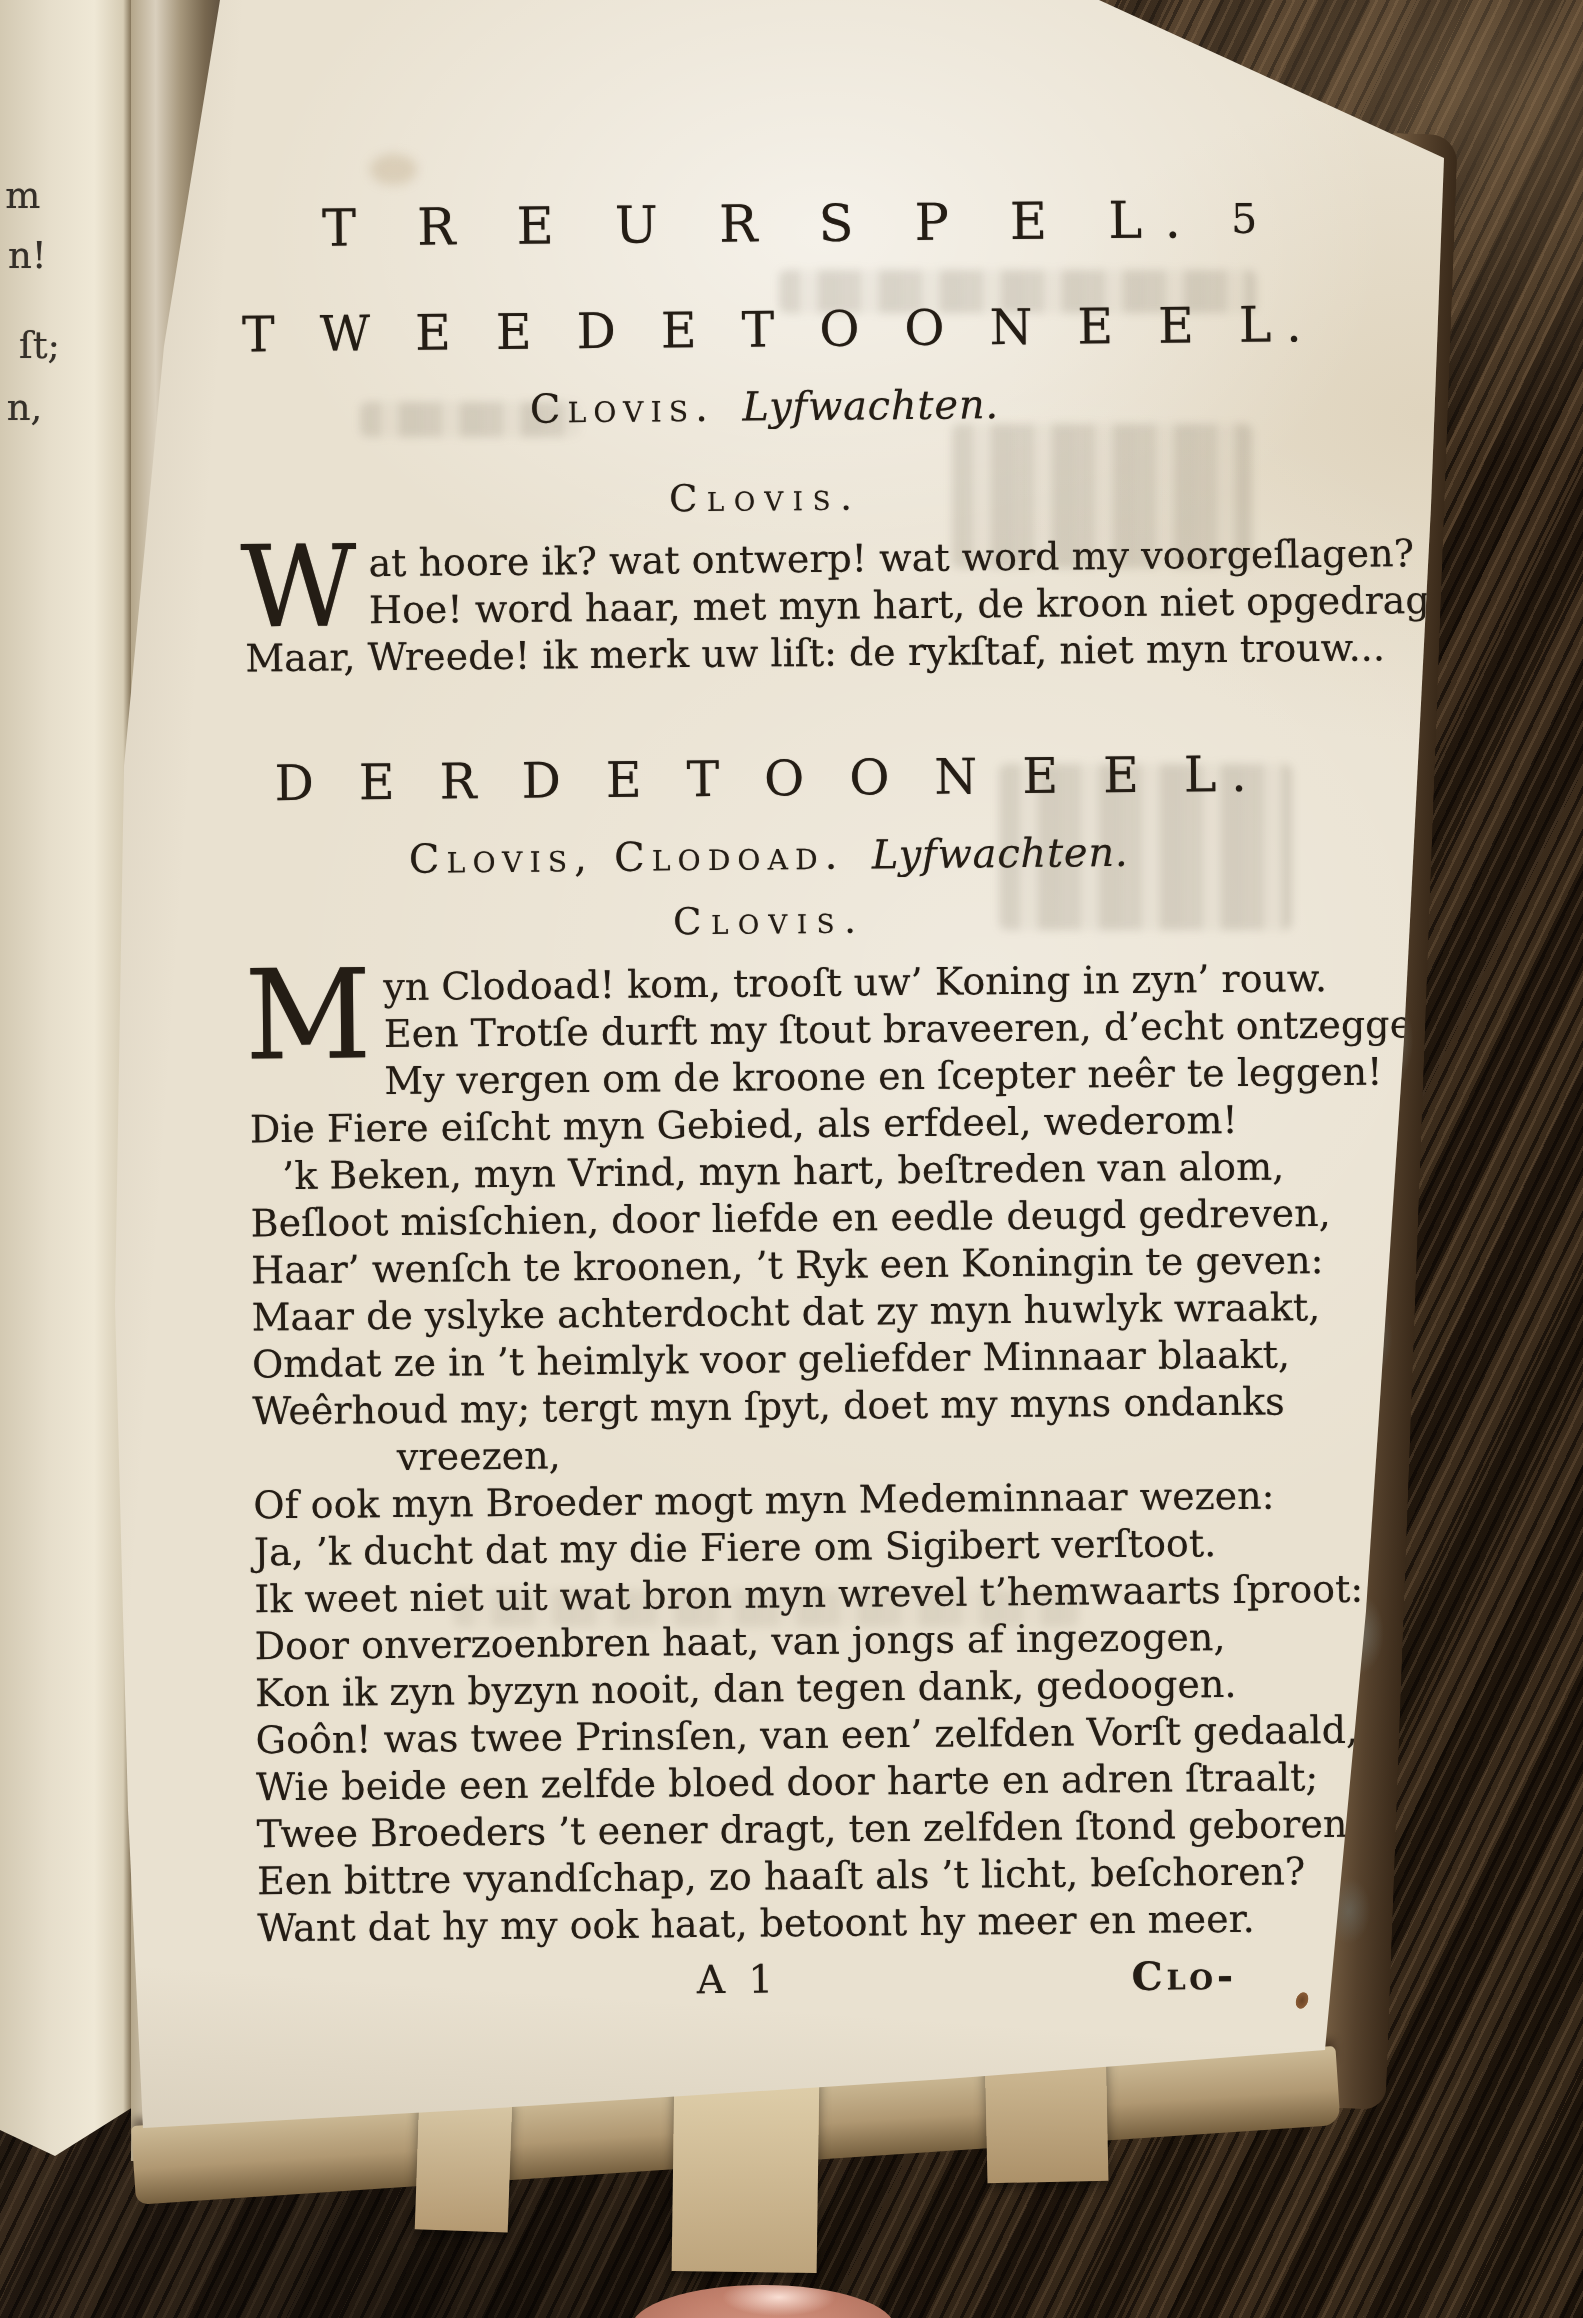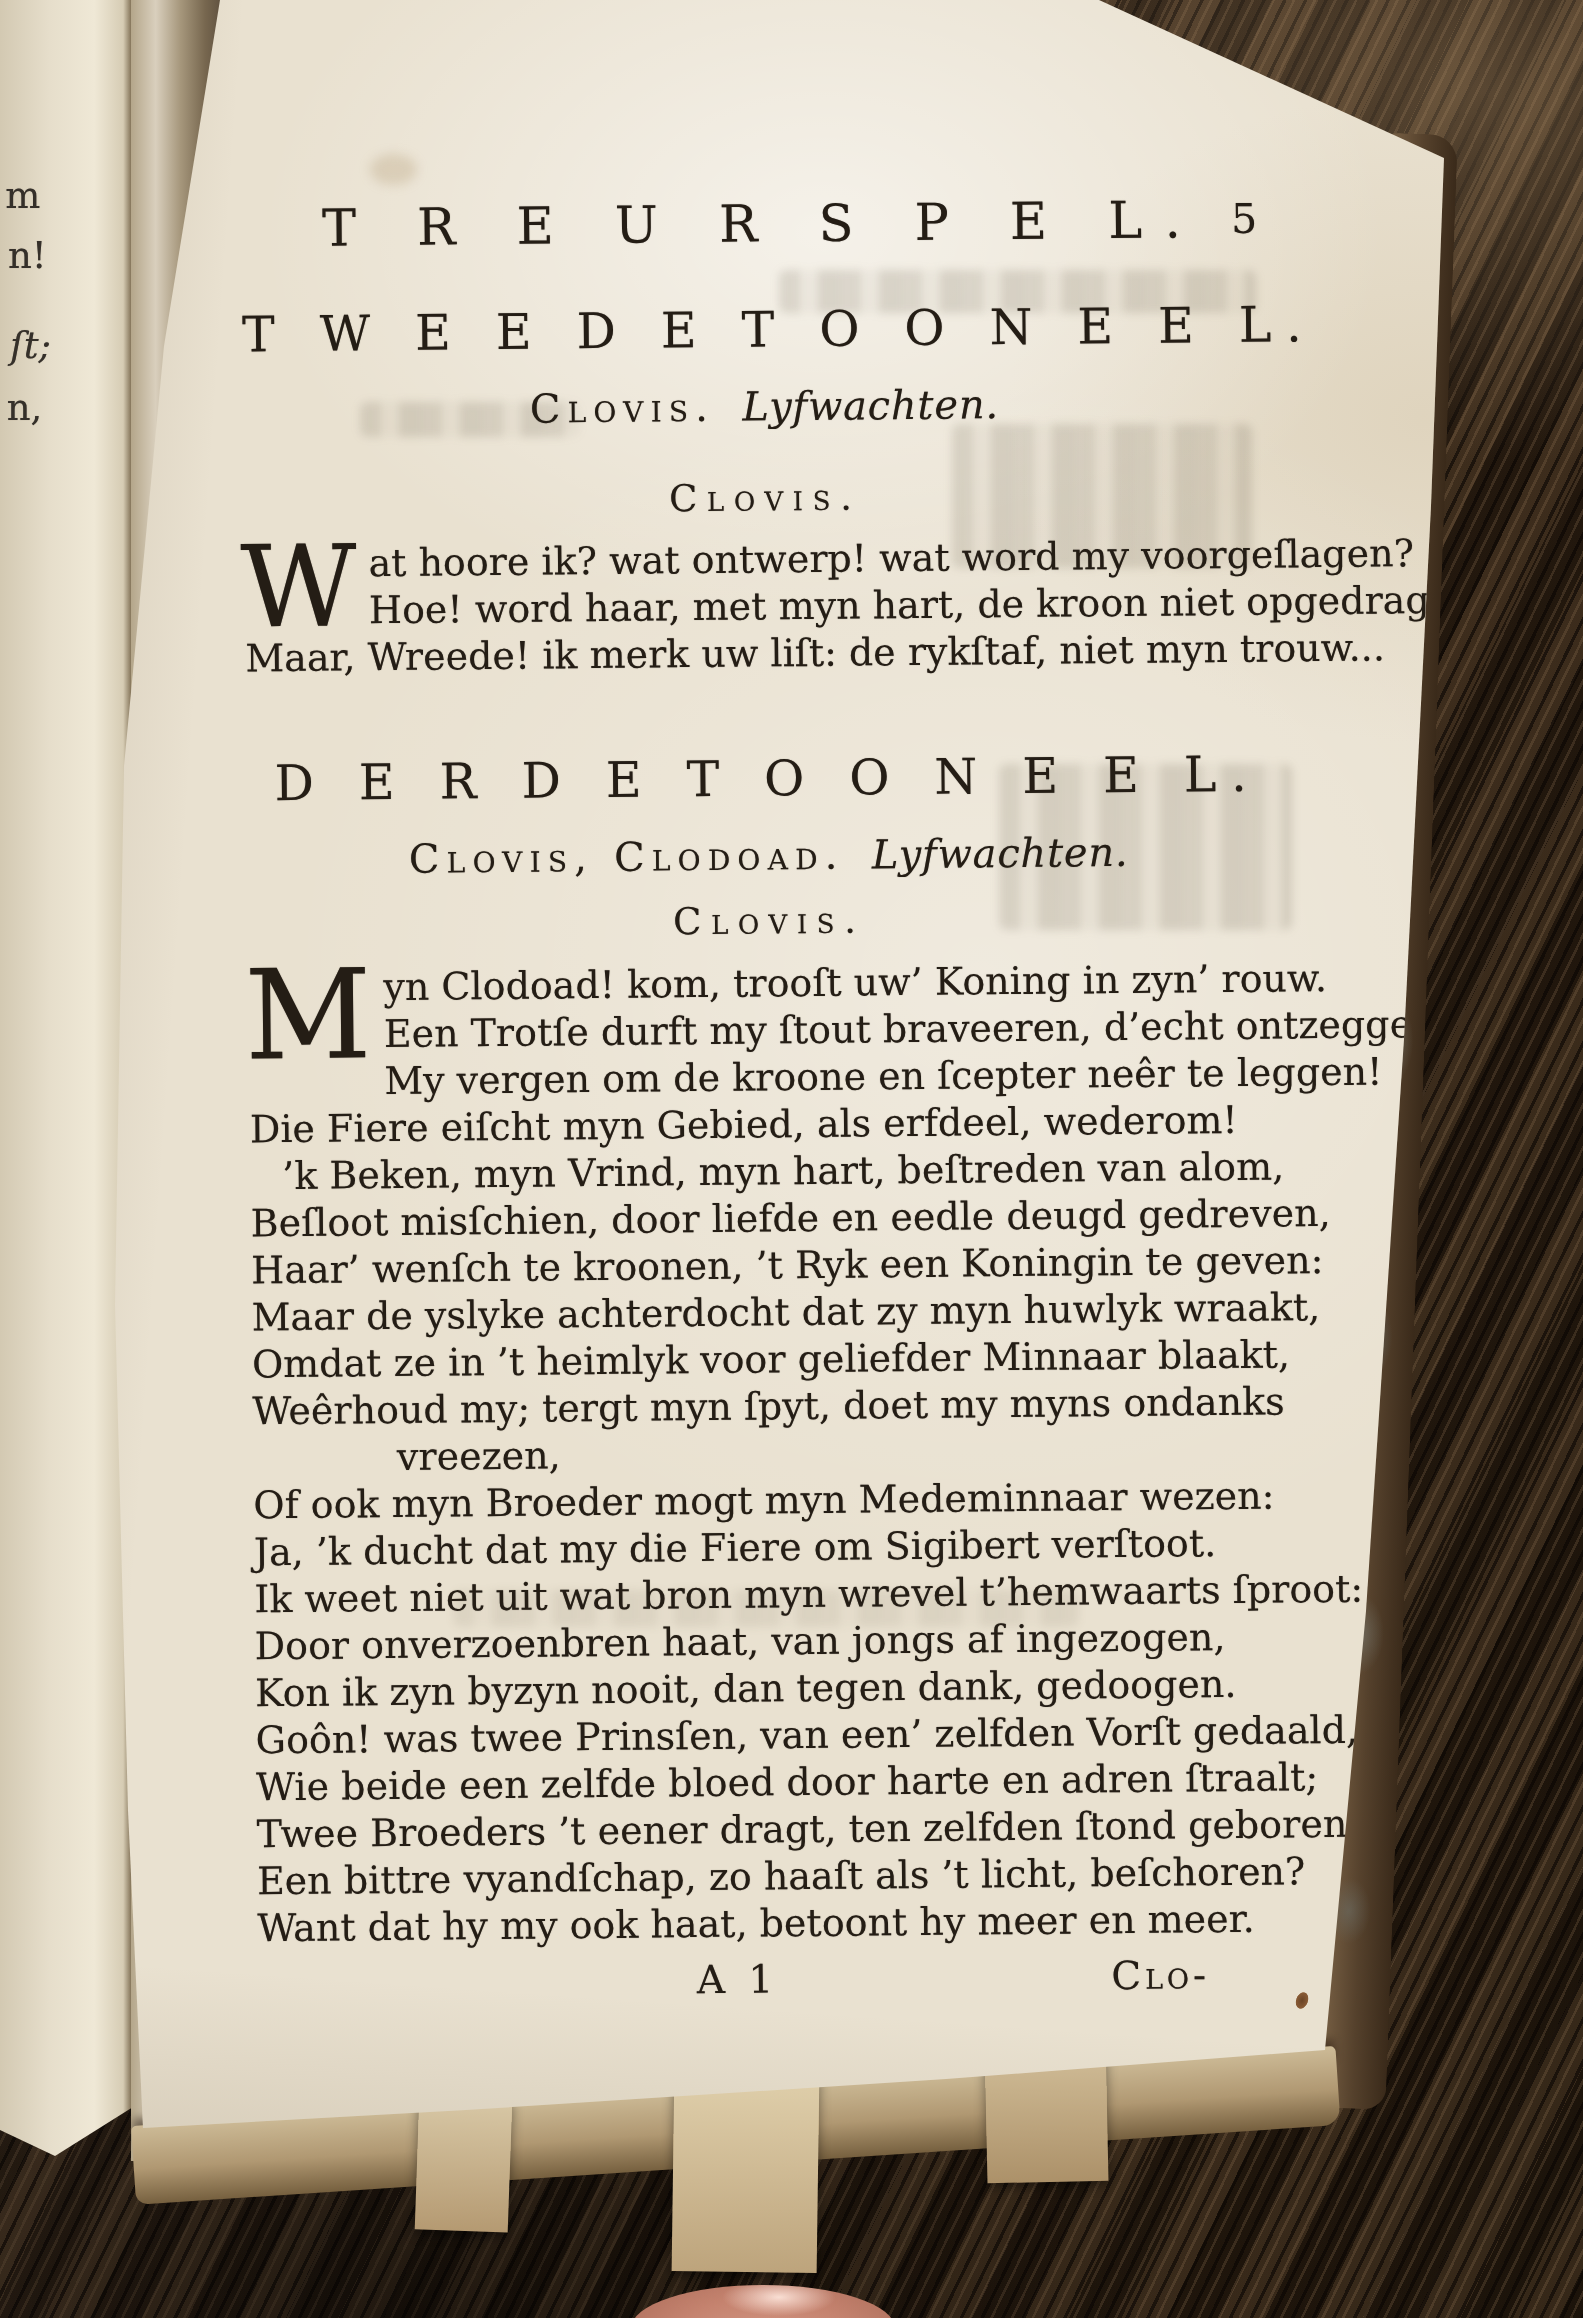--- a/index.html
+++ b/index.html
@@ -16,21 +16,21 @@
       repeating-linear-gradient(116deg, rgba(92,70,48,.30) 0 41px, rgba(14,8,4,.38) 41px 88px),
       linear-gradient(115deg,#57432f 0%,#463525 28%,#302214 62%,#241a0e 100%);}
 
   
   .facing-strip{position:absolute;left:0;top:0;width:131px;height:2169px;
     background:linear-gradient(to right,#d3c9b2 0%,#e6decb 38%,#efe8d6 72%,#d6ccb4 94%,#85755a 100%);
     clip-path:polygon(0 0,100% 0,100% 97.2%,42% 99.4%,0 98.2%);}
   .frag{position:absolute;font-size:37px;color:#35302a;text-shadow:0 0 0.7px rgba(40,32,24,.5);}
   .frag.f0{left:5.3px;top:174px;}
   .frag.f1{left:8px;top:234px;}
-  .frag.f2{left:10px;top:324px;font-style:italic;}
+  .frag.f2{left:19px;top:324px;}
   .frag.f3{left:6.7px;top:386px;}
   
   .gutter{position:absolute;left:131px;top:0;width:95px;height:2161px;
     background:linear-gradient(to right,#b4a68a 0%,#d9cfbd 26%,#a6977c 52%,#77674f 78%,#5a4c3c 100%);}
 
   
   .right-deckle{position:absolute;left:1336px;top:141px;width:49px;height:1938px;
     transform:rotate(1.9deg);transform-origin:top left;border-radius:20px;
     background:linear-gradient(to right,#dccda9 0%,#c4ad85 55%,#a98f68 100%);}
   .cover-edge{position:absolute;left:1370px;top:132px;width:88px;height:1976px;
@@ -105,21 +105,21 @@
     letter-spacing:.26em;margin-top:47px;}
   .speaker.sp2{margin-top:21px;}
   .verse{font-size:38px;line-height:47px;margin-top:17.3px;}
   .verse .line{white-space:nowrap;}
   .dropcap{float:left;font-size:113px;line-height:85px;margin:4px 12px 0 -4px;}
   .dropcap.m{font-size:124px;line-height:92px;}
   .ind1{padding-left:32px;}
   .ind2{padding-left:144px;}
   .sig-row{position:relative;margin-top:9.3px;height:64px;font-size:39px;}
   .sig{position:absolute;left:46%;transform:translateX(-50%);letter-spacing:.14em;}
-  .catchword{position:absolute;right:91px;font-variant:small-caps;letter-spacing:.1em;}
+  .catchword{position:absolute;right:64px;font-variant:small-caps;letter-spacing:.1em;font-weight:bold;}
 </style>
 </head>
 <body>
 
 <div class="scene">
   <div class="wood"></div>
 
   <div class="facing-strip">
     <span class="frag f0">m</span>
     <span class="frag f1">n!</span>

